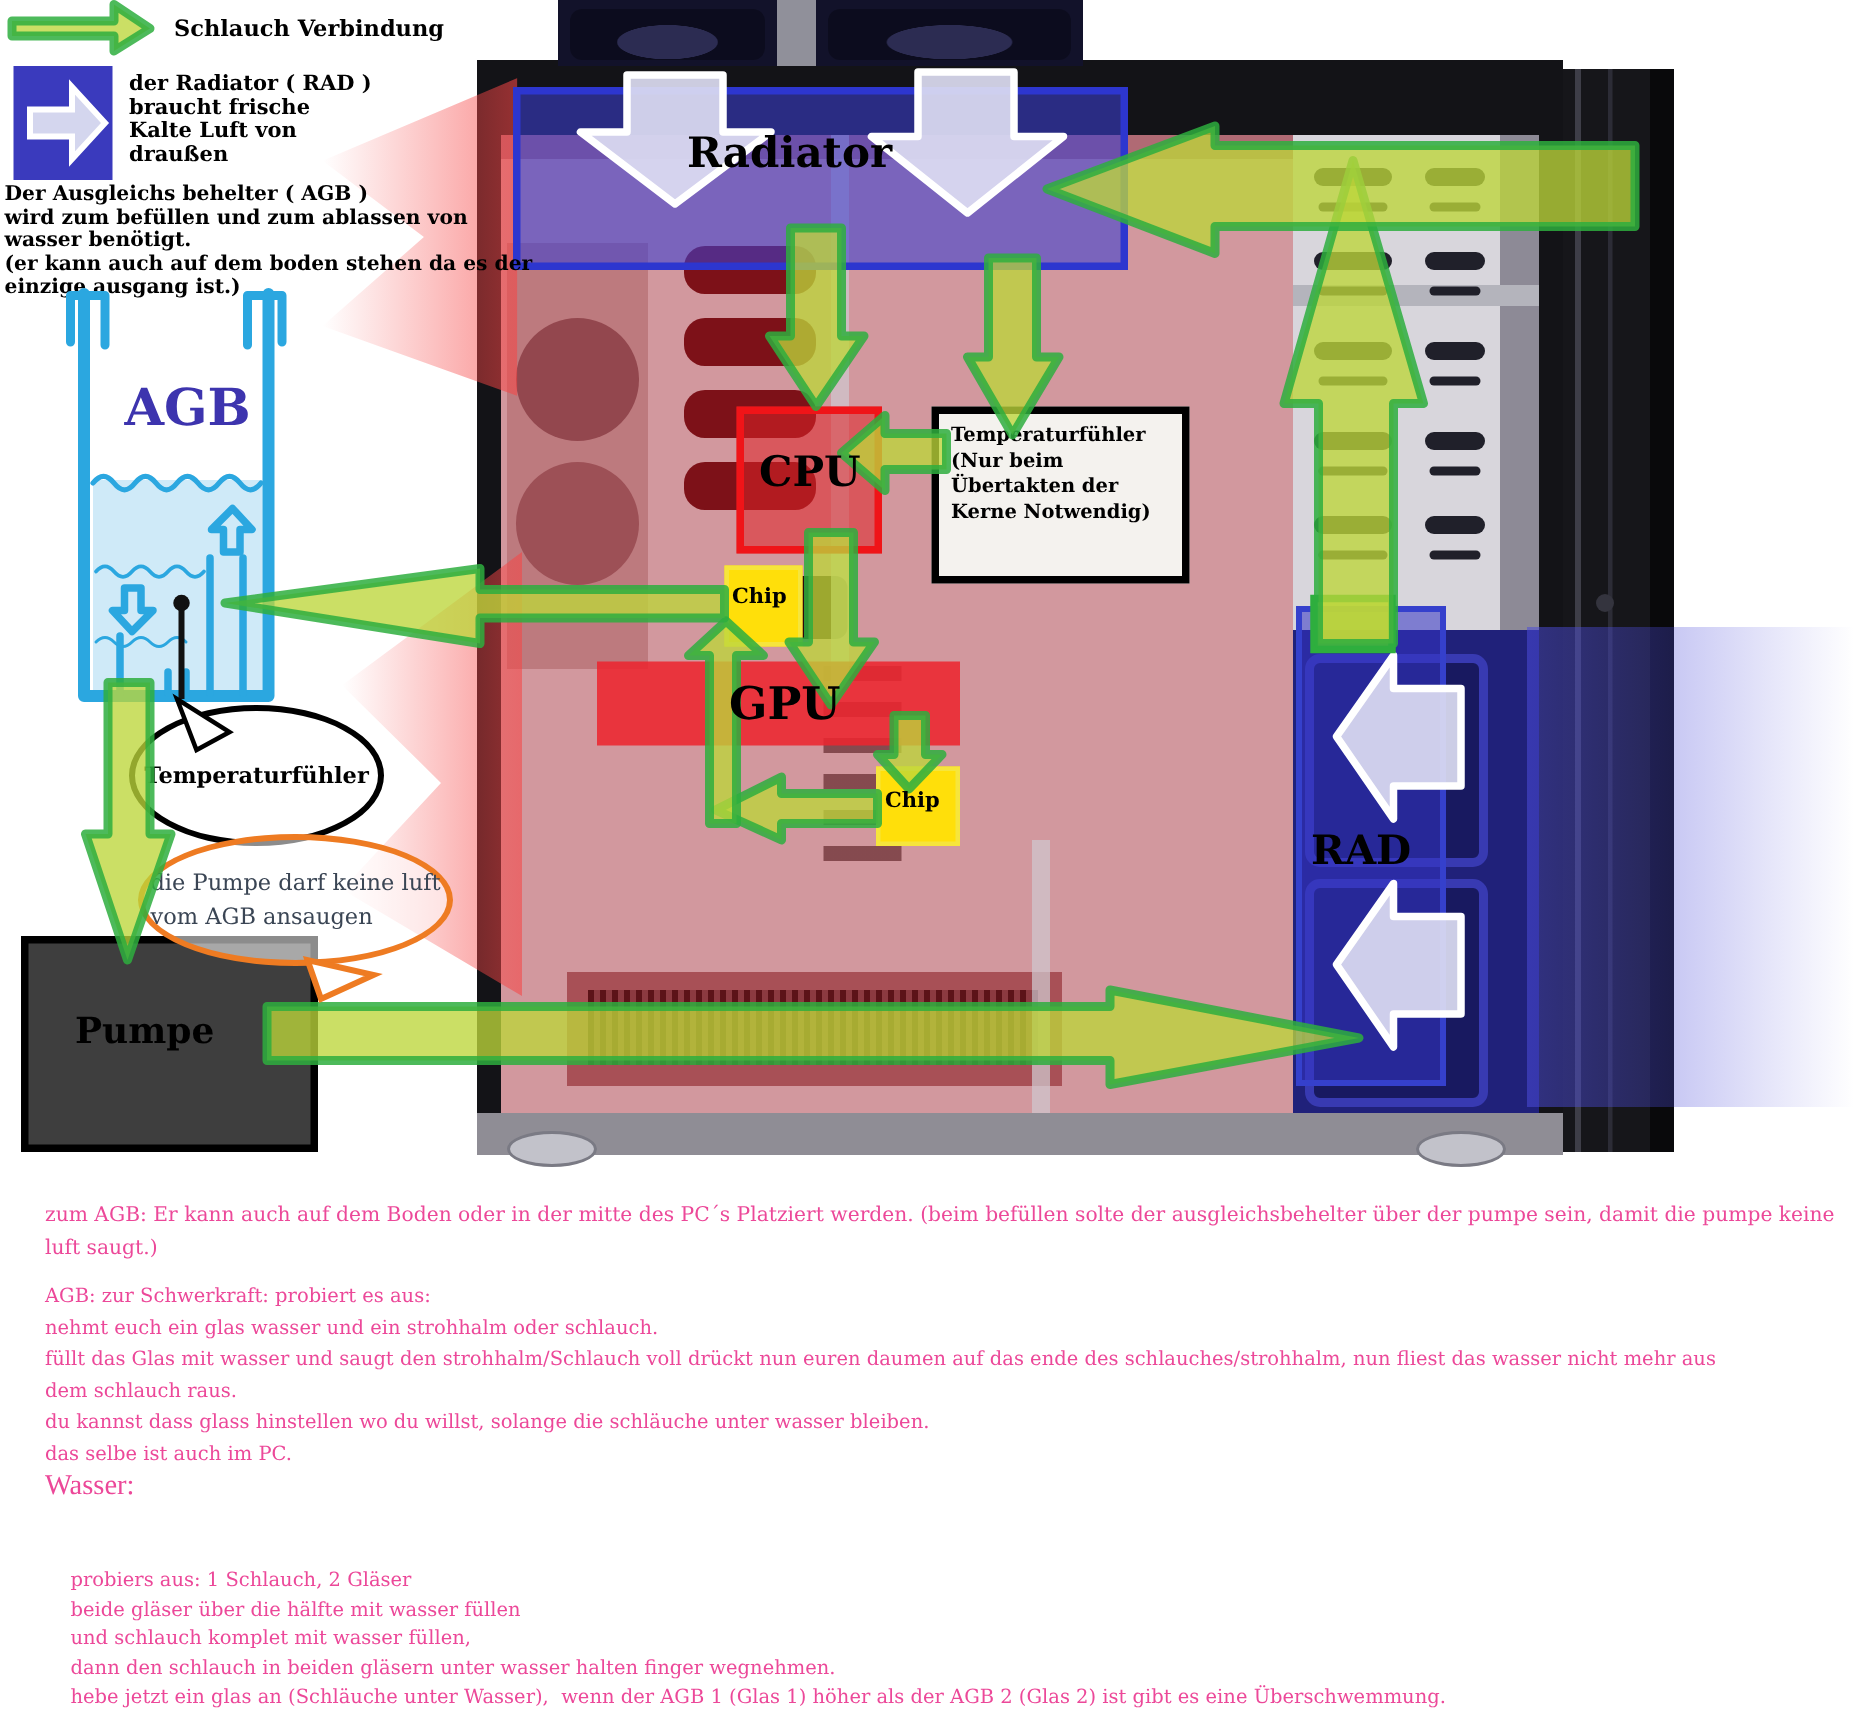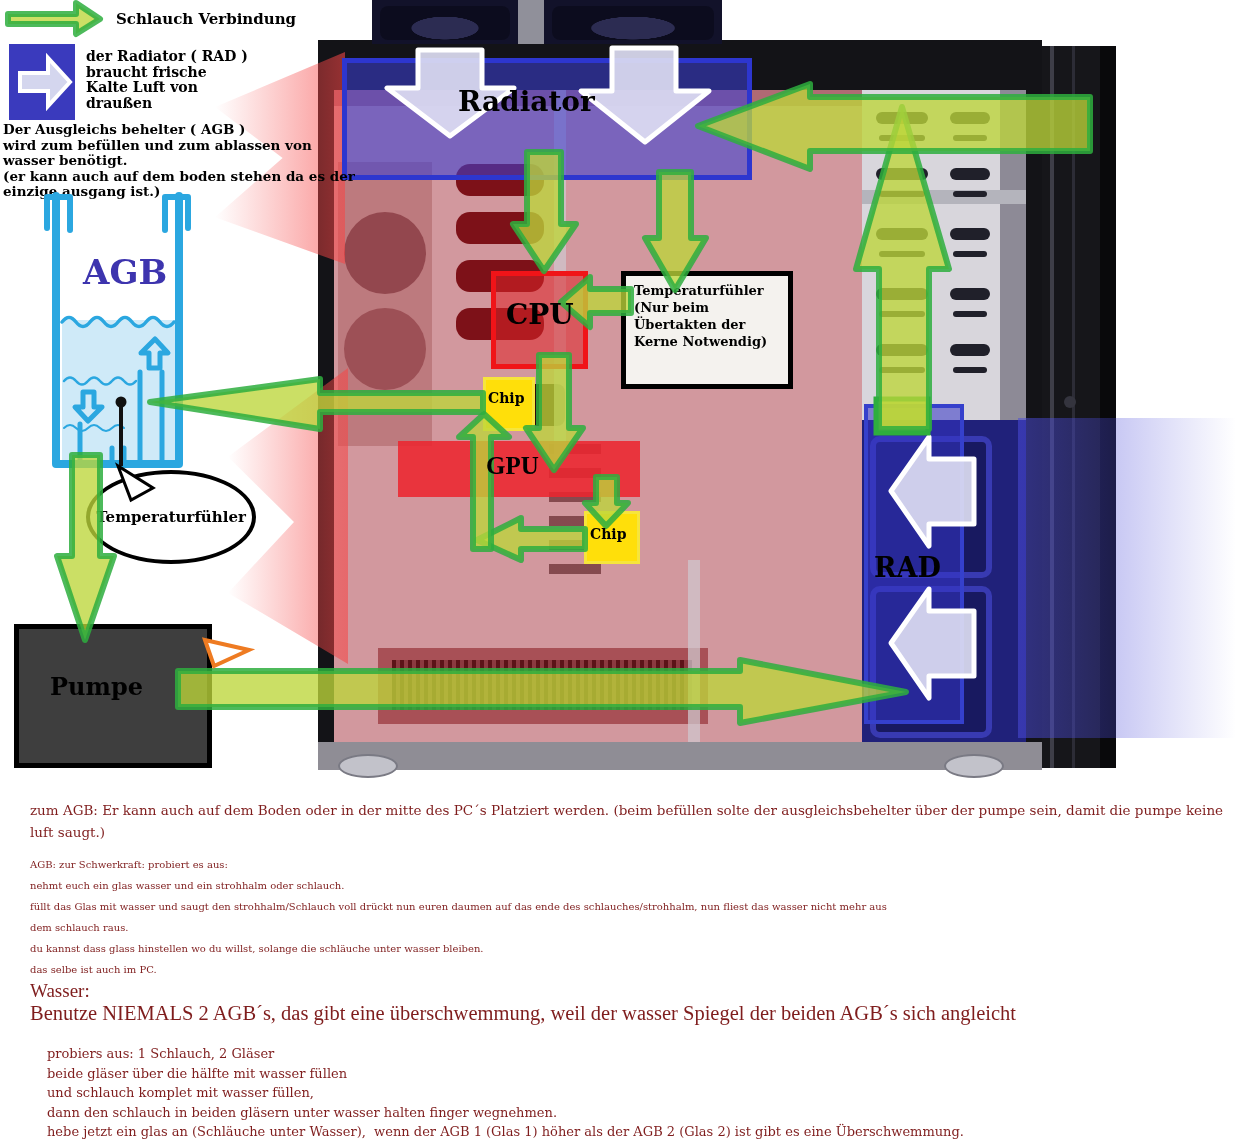--- a/index.html
+++ b/index.html
@@ -78,42 +78,42 @@
   .chip1{left:483px;top:377px;width:46px;height:48px;}
   .chip2{left:584px;top:511px;width:50px;height:47px;}
   .temp-box{left:621px;top:271px;width:146px;height:96px;background:#f4f2ee;border:5px solid #000;
             z-index:20;font-weight:bold;font-size:13px;line-height:17px;padding:6px 8px;box-sizing:content-box;}
   .pumpe-box{left:14px;top:624px;width:188px;height:134px;background:#3e3e3e;border:5px solid #000;z-index:20;}
 
   .label{font-weight:bold;z-index:55;}
   .radiator-label{left:458px;top:85px;font-size:28px;}
   .rad-label{left:874px;top:552px;font-size:27px;}
   .cpu-label{left:506px;top:298px;font-size:28px;}
-  .gpu-label{left:486px;top:452px;font-size:25px;font-family:Liberation Serif, serif;}
+  .gpu-label{left:486px;top:452px;font-size:30px;}
   .chip1-label{left:488px;top:390px;font-size:14px;}
   .chip2-label{left:590px;top:526px;font-size:14px;}
   .agb-label{left:83px;top:252px;font-size:34px;color:#3d34ae;}
   .pumpe-label{left:50px;top:672px;font-size:24px;}
 
   .temp-oval{left:86px;top:470px;width:162px;height:86px;border:4px solid #000;border-radius:50%;
              background:#fff;z-index:20;display:flex;align-items:center;justify-content:center;
              font-weight:bold;font-size:15px;}
   .orange-oval{left:92px;top:556px;width:202px;height:80px;border:4px solid #ee7b22;border-radius:50%;
                background:rgba(255,255,255,.55);z-index:20;display:flex;align-items:center;
                justify-content:center;text-align:left;font-size:15px;line-height:23px;color:#3a4554;}
 
   
   .legend-hose-label{left:116px;top:10px;font-size:15px;font-weight:bold;z-index:30;}
   .legend-radiator-note{left:86px;top:49px;font-size:14px;line-height:15.5px;font-weight:bold;z-index:30;}
   .legend-agb-note{left:3px;top:122px;font-size:13.5px;line-height:15.5px;font-weight:bold;z-index:30;}
 
   
-  .note{color:#7f1d1d;z-index:30;}
+  .note{color:#ec4899;z-index:30;}
   .note-agb-placement{left:30px;top:799px;font-size:13.5px;line-height:22px;}
-  .note-gravity{left:30px;top:854px;font-size:10px;line-height:21px;}
+  .note-gravity{left:30px;top:854px;font-size:13px;line-height:21px;}
   .note-important-title{left:30px;top:980px;font-size:19px;font-family:"Liberation Serif",serif;}
   .note-important-text{left:30px;top:1002px;font-size:20.5px;font-family:"Liberation Serif",serif;}
   .note-two-glasses{left:47px;top:1044px;font-size:13px;line-height:19.5px;}
 
   .svg-overlay{position:absolute;left:0;top:0;z-index:50;pointer-events:none;}
   .garrow{fill:#bcd63a;fill-opacity:.78;stroke:#2eae3e;stroke-width:6;stroke-opacity:.85;stroke-linejoin:round;}
   .warrow{fill:#dcdcf2;fill-opacity:.92;stroke:#ffffff;stroke-width:5;stroke-linejoin:round;}
   .cyan{stroke:#2ba7e0;fill:none;stroke-linejoin:round;stroke-linecap:round;}
 </style>
 </head>
@@ -184,20 +184,22 @@
   <div class="abs chip chip1"></div>
   <div class="abs chip chip2"></div>
   <div class="abs temp-box ml">Temperaturfühler
 (Nur beim
 Übertakten der
 Kerne Notwendig)</div>
   <div class="abs pumpe-box"></div>
   <div class="abs temp-oval">
     <span>Temperaturfühler</span>
   </div>
+  <div class="abs orange-oval ml">die Pumpe darf keine luft
+vom AGB ansaugen</div>
 
   <svg class="svg-overlay" width="1236" height="790" viewBox="0 0 1236 790">
 
     <g>
       <rect x="62" y="320" width="113" height="142" fill="#cfeaf8"></rect>
       <path class="cyan" stroke-width="3.5" stroke="#2eae3e" d="M62 322 q7 -9 14 0 t14 0 t14 0 t14 0 t14 0 t14 0 t14 0 t14 0"></path>
       <path class="cyan" stroke-width="2.5" stroke="#e6d44e" d="M64 381 q6 -7 12 0 t12 0 t12 0 t12 0 t12 0 t12 0"></path>
       <path class="cyan" stroke-width="2" stroke="#cc4452" d="M64 428 q6 -6 12 0 t12 0 t12 0 t12 0 t12 0"></path>
       <path class="cyan" stroke-width="8" d="M56 196 L56 464 L179 464 L179 196"></path>
       <path class="cyan" stroke-width="6" d="M47 197 L70 197 M47 197 L47 228 M70 197 L70 230
@@ -264,20 +266,19 @@
 
   <div class="abs note note-agb-placement pre">zum AGB: Er kann auch auf dem Boden oder in der mitte des PC´s Platziert werden. (beim befüllen solte der ausgleichsbehelter über der pumpe sein, damit die pumpe keine
 luft saugt.)</div>
   <div class="abs note note-gravity pre">AGB: zur Schwerkraft: probiert es aus:
 nehmt euch ein glas wasser und ein strohhalm oder schlauch.
 füllt das Glas mit wasser und saugt den strohhalm/Schlauch voll drückt nun euren daumen auf das ende des schlauches/strohhalm, nun fliest das wasser nicht mehr aus
 dem schlauch raus.
 du kannst dass glass hinstellen wo du willst, solange die schläuche unter wasser bleiben.
 das selbe ist auch im PC.</div>
   <div class="abs note note-important-title">Wasser:</div>
-  <div class="abs note note-important-text pre">Benutze NIEMALS 2 AGB´s, das gibt eine überschwemmung, weil der wasser Spiegel der beiden AGB´s sich angleicht</div>
   <div class="abs note note-two-glasses pre">probiers aus: 1 Schlauch, 2 Gläser
 beide gläser über die hälfte mit wasser füllen
 und schlauch komplet mit wasser füllen,
 dann den schlauch in beiden gläsern unter wasser halten finger wegnehmen.
 hebe jetzt ein glas an (Schläuche unter Wasser),  wenn der AGB 1 (Glas 1) höher als der AGB 2 (Glas 2) ist gibt es eine Überschwemmung.</div>
 
 </div>
 
 </body></html>

